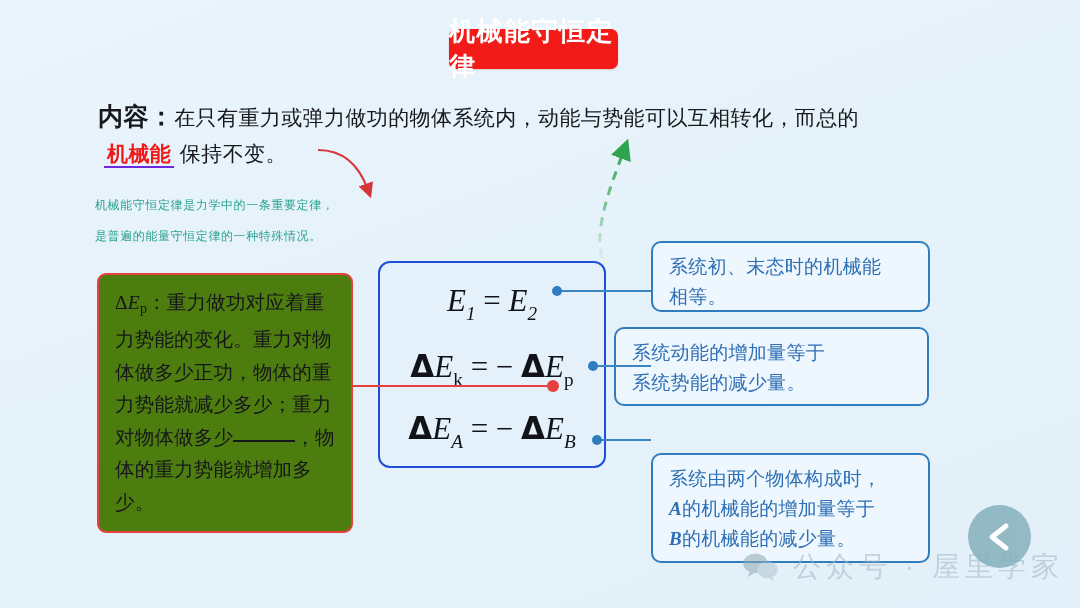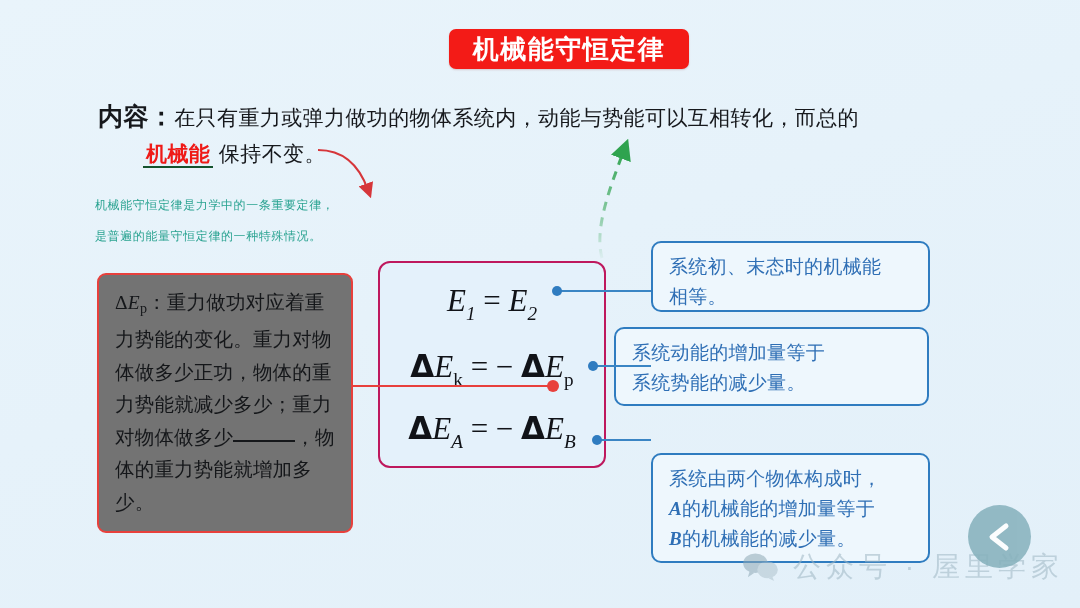--- a/index.html
+++ b/index.html
@@ -18,21 +18,21 @@
   .slide {
     position: absolute;
     inset: 0;
   }
 
   
   .title-badge {
     position: absolute;
     left: 449px;
     top: 29px;
-    width: 240px;
+    width: 169px;
     height: 40px;
     background: #f31b17;
     border-radius: 7px;
     display: flex;
     align-items: center;
     justify-content: center;
     box-shadow: 0 1px 2px rgba(120,0,0,0.18);
   }
   .title-badge span {
     color: #ffffff;
@@ -62,24 +62,23 @@
     left: 104px;
     top: 140px;
     font-size: 21px;
     color: #16181c;
     white-space: nowrap;
     letter-spacing: 0.4px;
   }
   .blank-red {
     color: #ef1a17;
     font-weight: 700;
-    border-bottom: 2px solid #14532d;
+    border-bottom: 2px solid #6d28d9;
     padding: 0 3px 1px 3px;
     font-family: "Liberation Sans", "DejaVu Sans", sans-serif;
-    margin-left: 39px;
   }
 
   
   .teal-note {
     position: absolute;
     left: 95px;
     top: 190px;
     color: #2aa391;
     font-size: 12px;
     line-height: 31px;
@@ -89,21 +88,21 @@
 
   
   .red-box {
     position: absolute;
     left: 97px;
     top: 273px;
     width: 256px;
     height: 260px;
     border: 2px solid #e8403c;
     border-radius: 9px;
-    background: #737373;
+    background: #4d7c0f;
     box-sizing: border-box;
     padding: 12px 14px 10px 16px;
   }
   .red-box-text {
     font-size: 19.5px;
     line-height: 32.5px;
     color: #15171a;
     letter-spacing: 0.2px;
   }
   .sub { font-size: 0.72em; vertical-align: -0.28em; }
@@ -115,21 +114,21 @@
     vertical-align: 2px;
   }
 
   
   .formula-box {
     position: absolute;
     left: 378px;
     top: 261px;
     width: 228px;
     height: 207px;
-    border: 2px solid #be185d;
+    border: 2px solid #1d4ed8;
     border-radius: 12px;
     background: #e4f1fb;
     box-sizing: border-box;
   }
   .formula {
     position: absolute;
     width: 100%;
     text-align: center;
     color: #111318;
     font-family: "Liberation Serif", "DejaVu Serif", serif;

